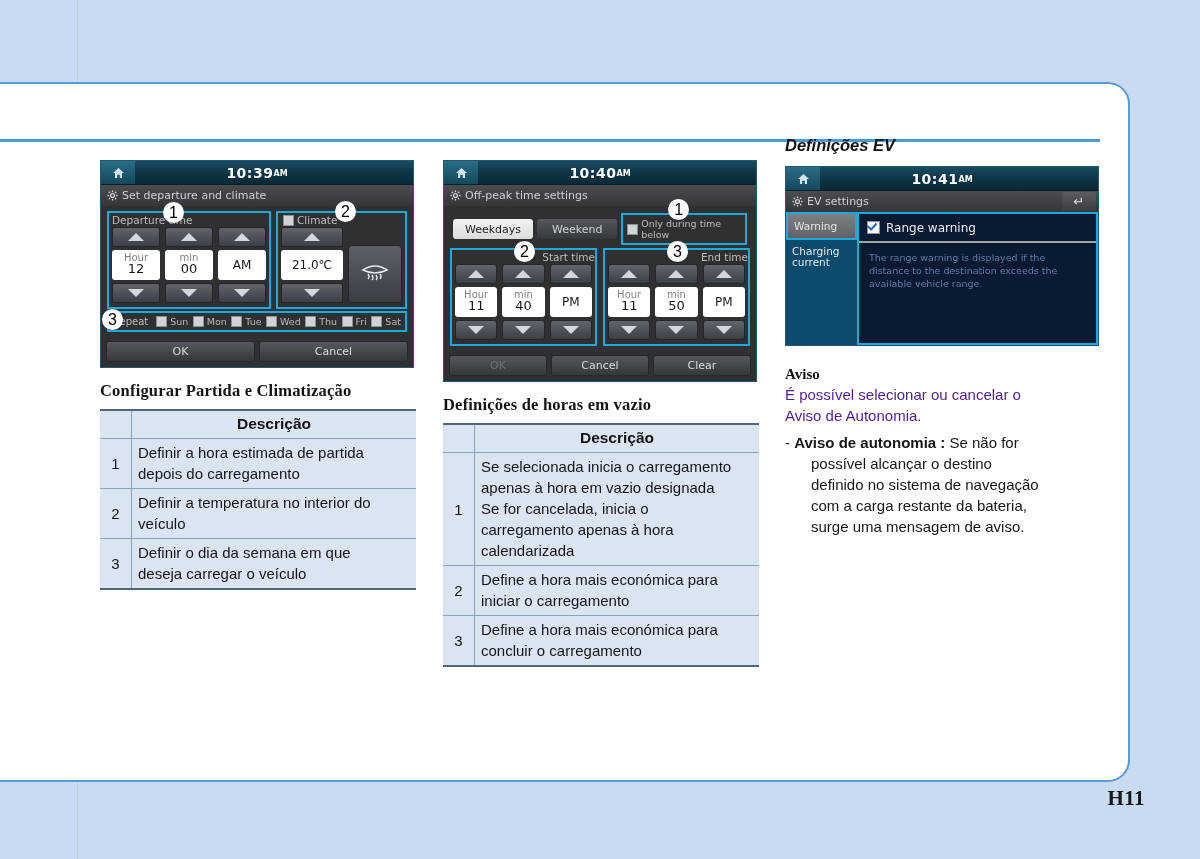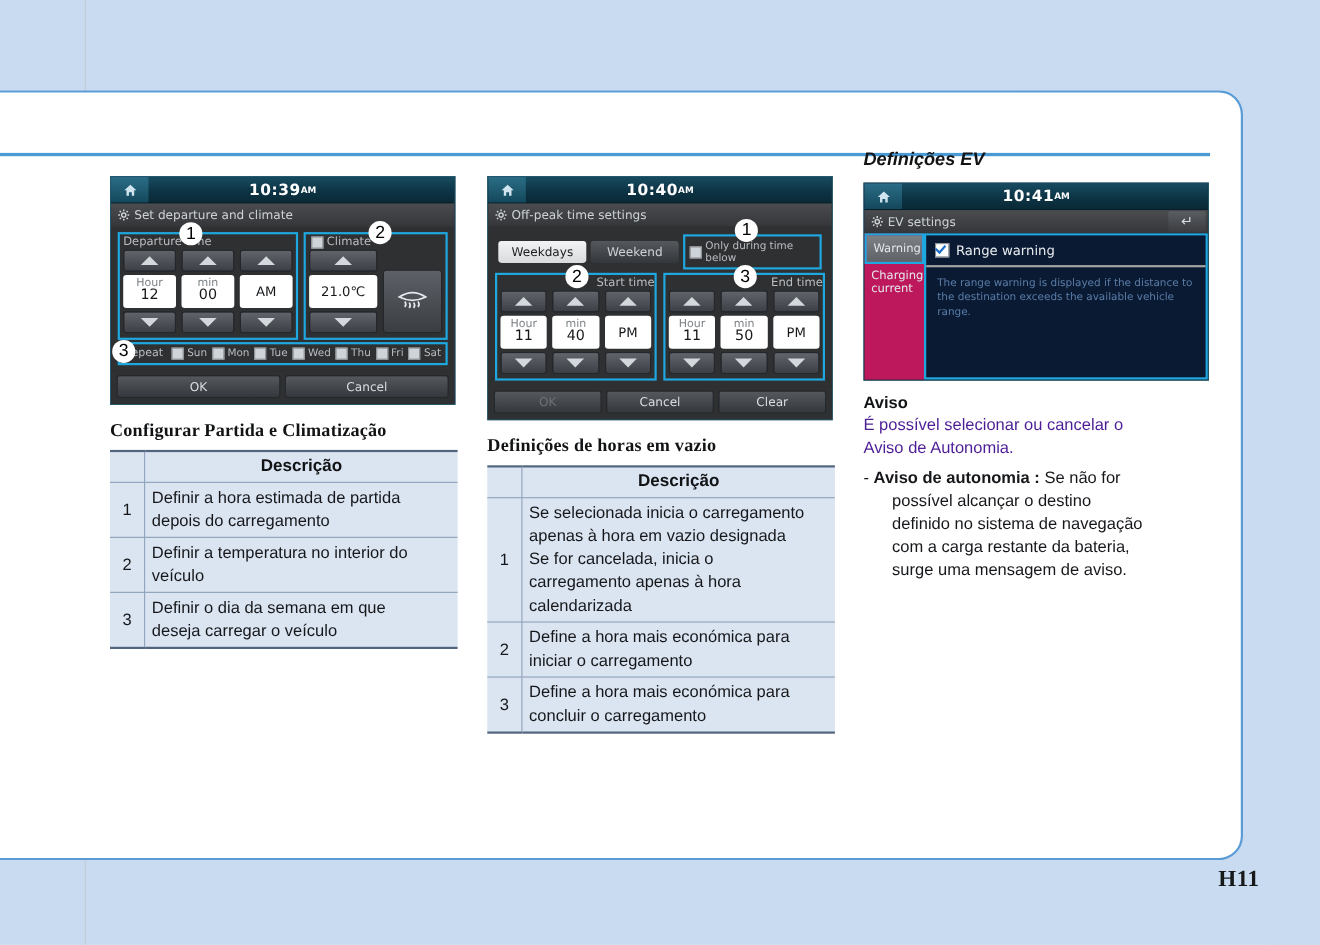--- a/index.html
+++ b/index.html
@@ -187,21 +187,21 @@
   .tabbtn.inactive{background:linear-gradient(180deg,#55585d 0%,#34373c 100%);color:#cdd2d6;}
   .onlycheck{
     margin-left:auto;display:flex;align-items:center;
     color:#b9bec3;font-size:9.5px;padding:3px 4px;
   }
   .s2-row{display:flex;gap:6px;text-align:right;}
   .s2-half{flex:1;position:relative;}
 
   
   .ev-row{display:flex;gap:0px;padding:0;background:#2f3032;}
-  .ev-tabs{width:54px;background:#be185d;}
+  .ev-tabs{width:71px;background:#0c4a6e;}
   .ev-tab{
     height:28px;display:flex;align-items:center;
     padding-left:6px;color:#e4e8eb;font-size:10.5px;line-height:11px;
   }
   .ev-tab.active{background:linear-gradient(180deg,#7d8084 0%,#5f6266 100%);border:2px solid #1fa8e0;box-sizing:border-box;}
   .ev-tab.tall{height:34px;}
   .ev-panel{
     flex:1;background:#0a1a33;
     border:2px solid #1fa8e0;
     box-sizing:border-box;
@@ -254,23 +254,23 @@
   table.desc td.txt .j:last-child{text-align:left;}
   table.desc td.txt .lastleft{text-align:left;}
 
   
   .sec-title{
     font-family:"Liberation Sans", sans-serif;
     font-style:italic;font-weight:bold;font-size:16.5px;color:#111315;
     margin:0 0 11px 0;
   }
   .note-head{
-    font-family:Liberation Sans, sans-serif;
+    font-family:Liberation Serif, serif;
     font-size:15px;font-weight:bold;color:#111315;
-    margin:12px 0 1px 0;
+    margin:20px 0 1px 0;
   }
   .note-p{
     font-size:15px;color:#4c1d95;line-height:21px;
     text-align:justify;margin:0 0 6px 0;
   }
   .note-p .lastleft{display:block;text-align:left;}
   .bullet{
     font-size:15px;color:#15171a;line-height:21px;
     text-align:justify;margin:0;
     padding-left:13px;text-indent:-13px;

